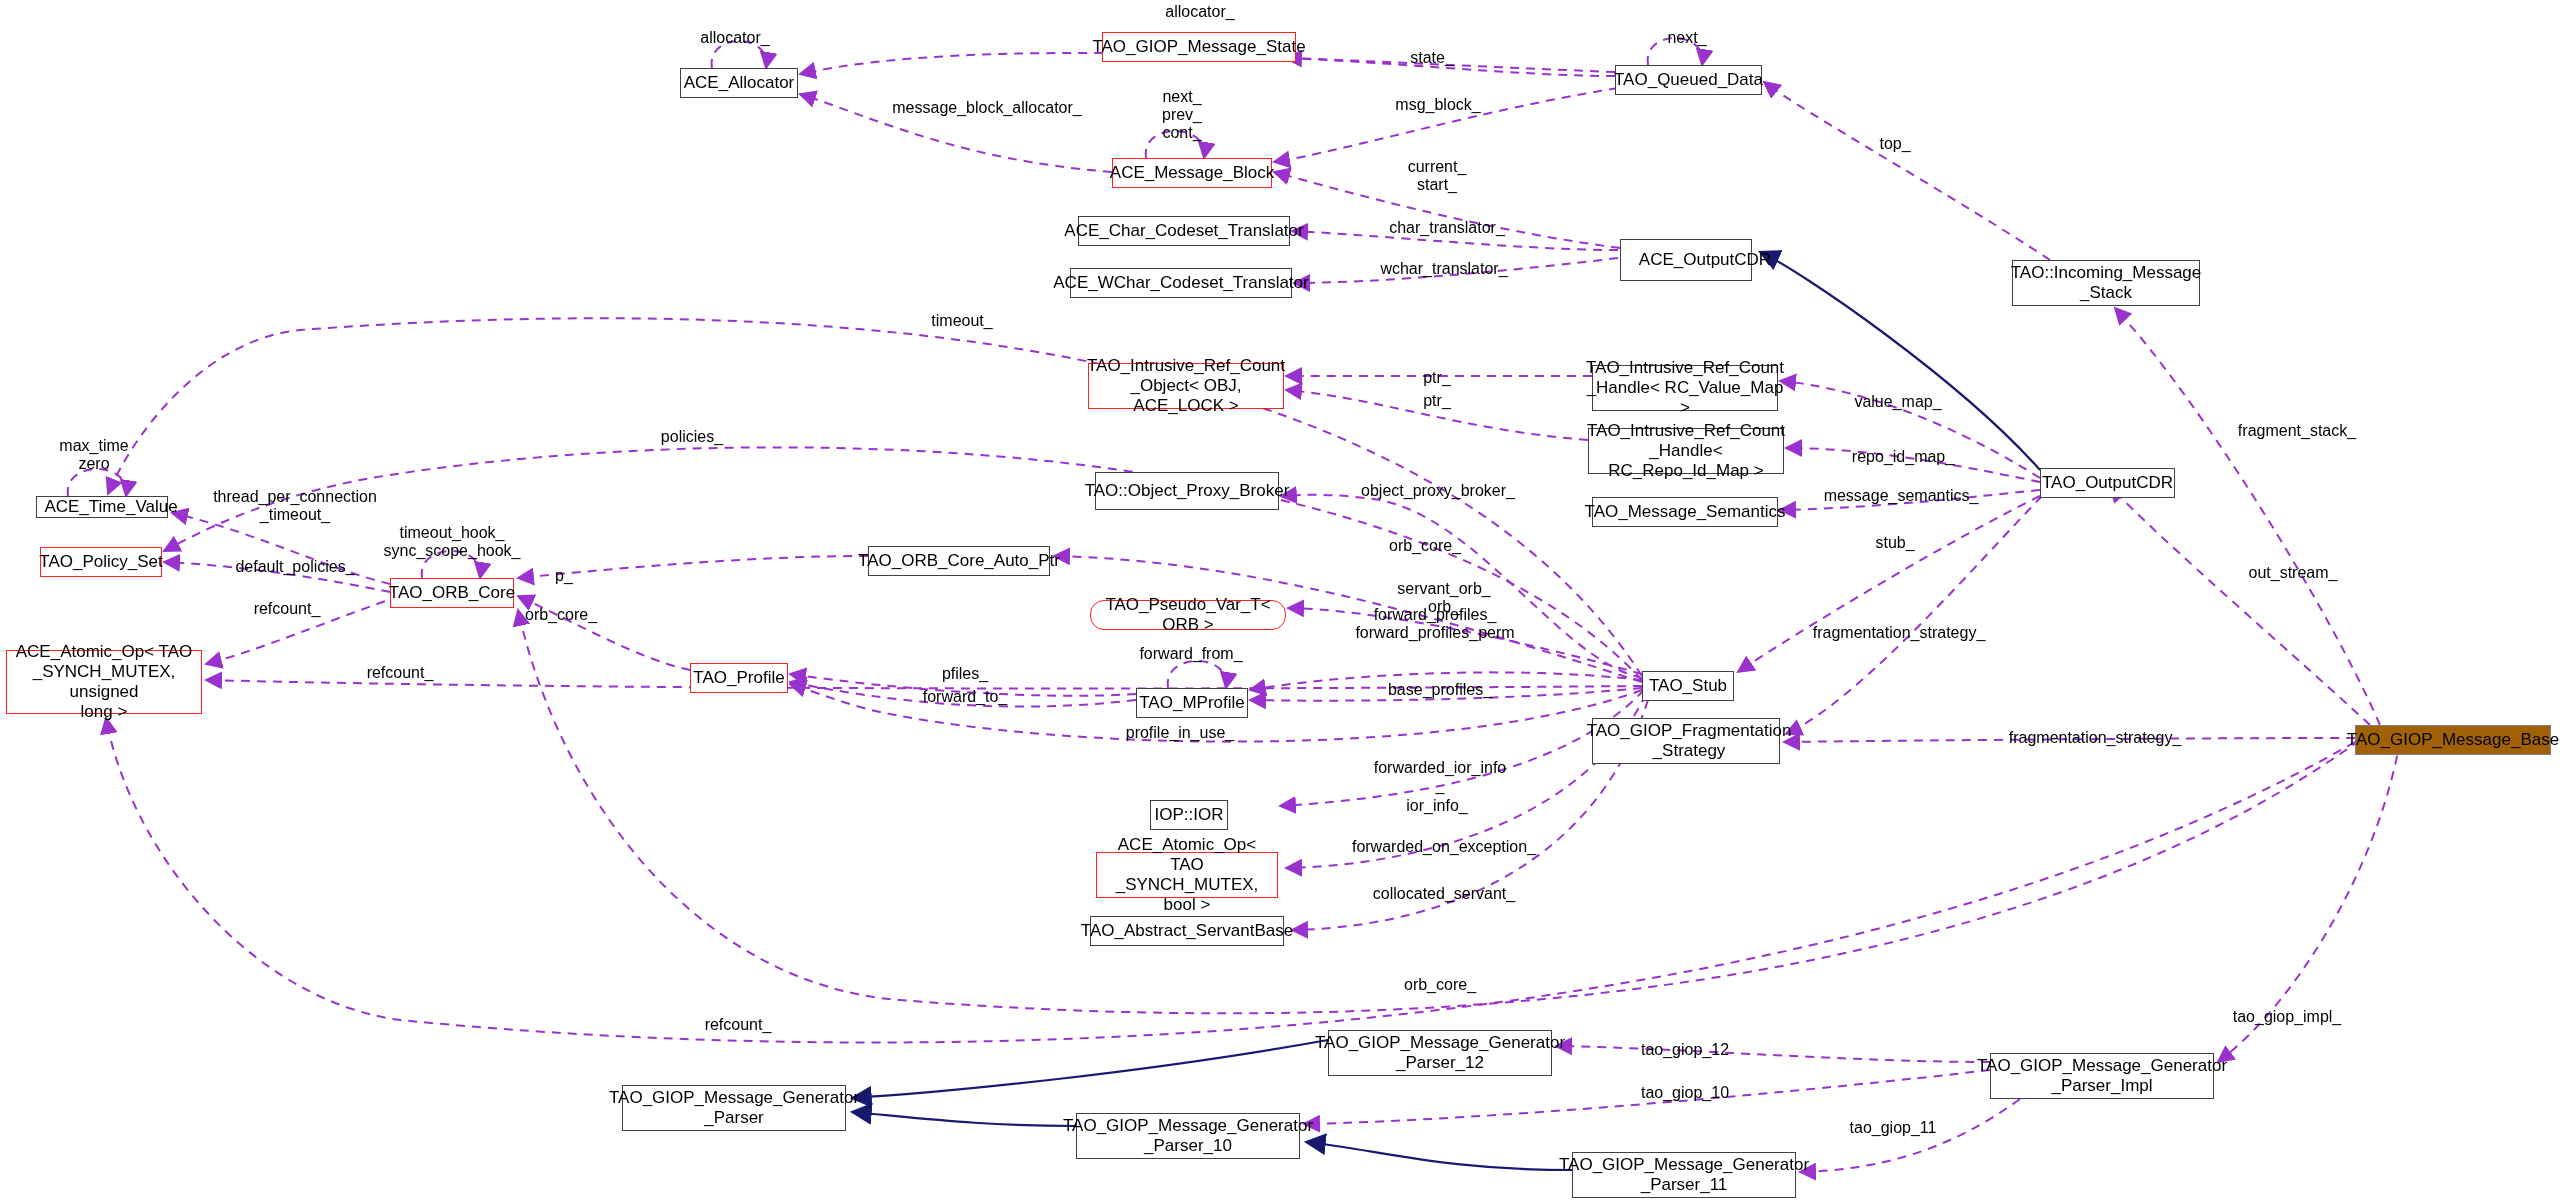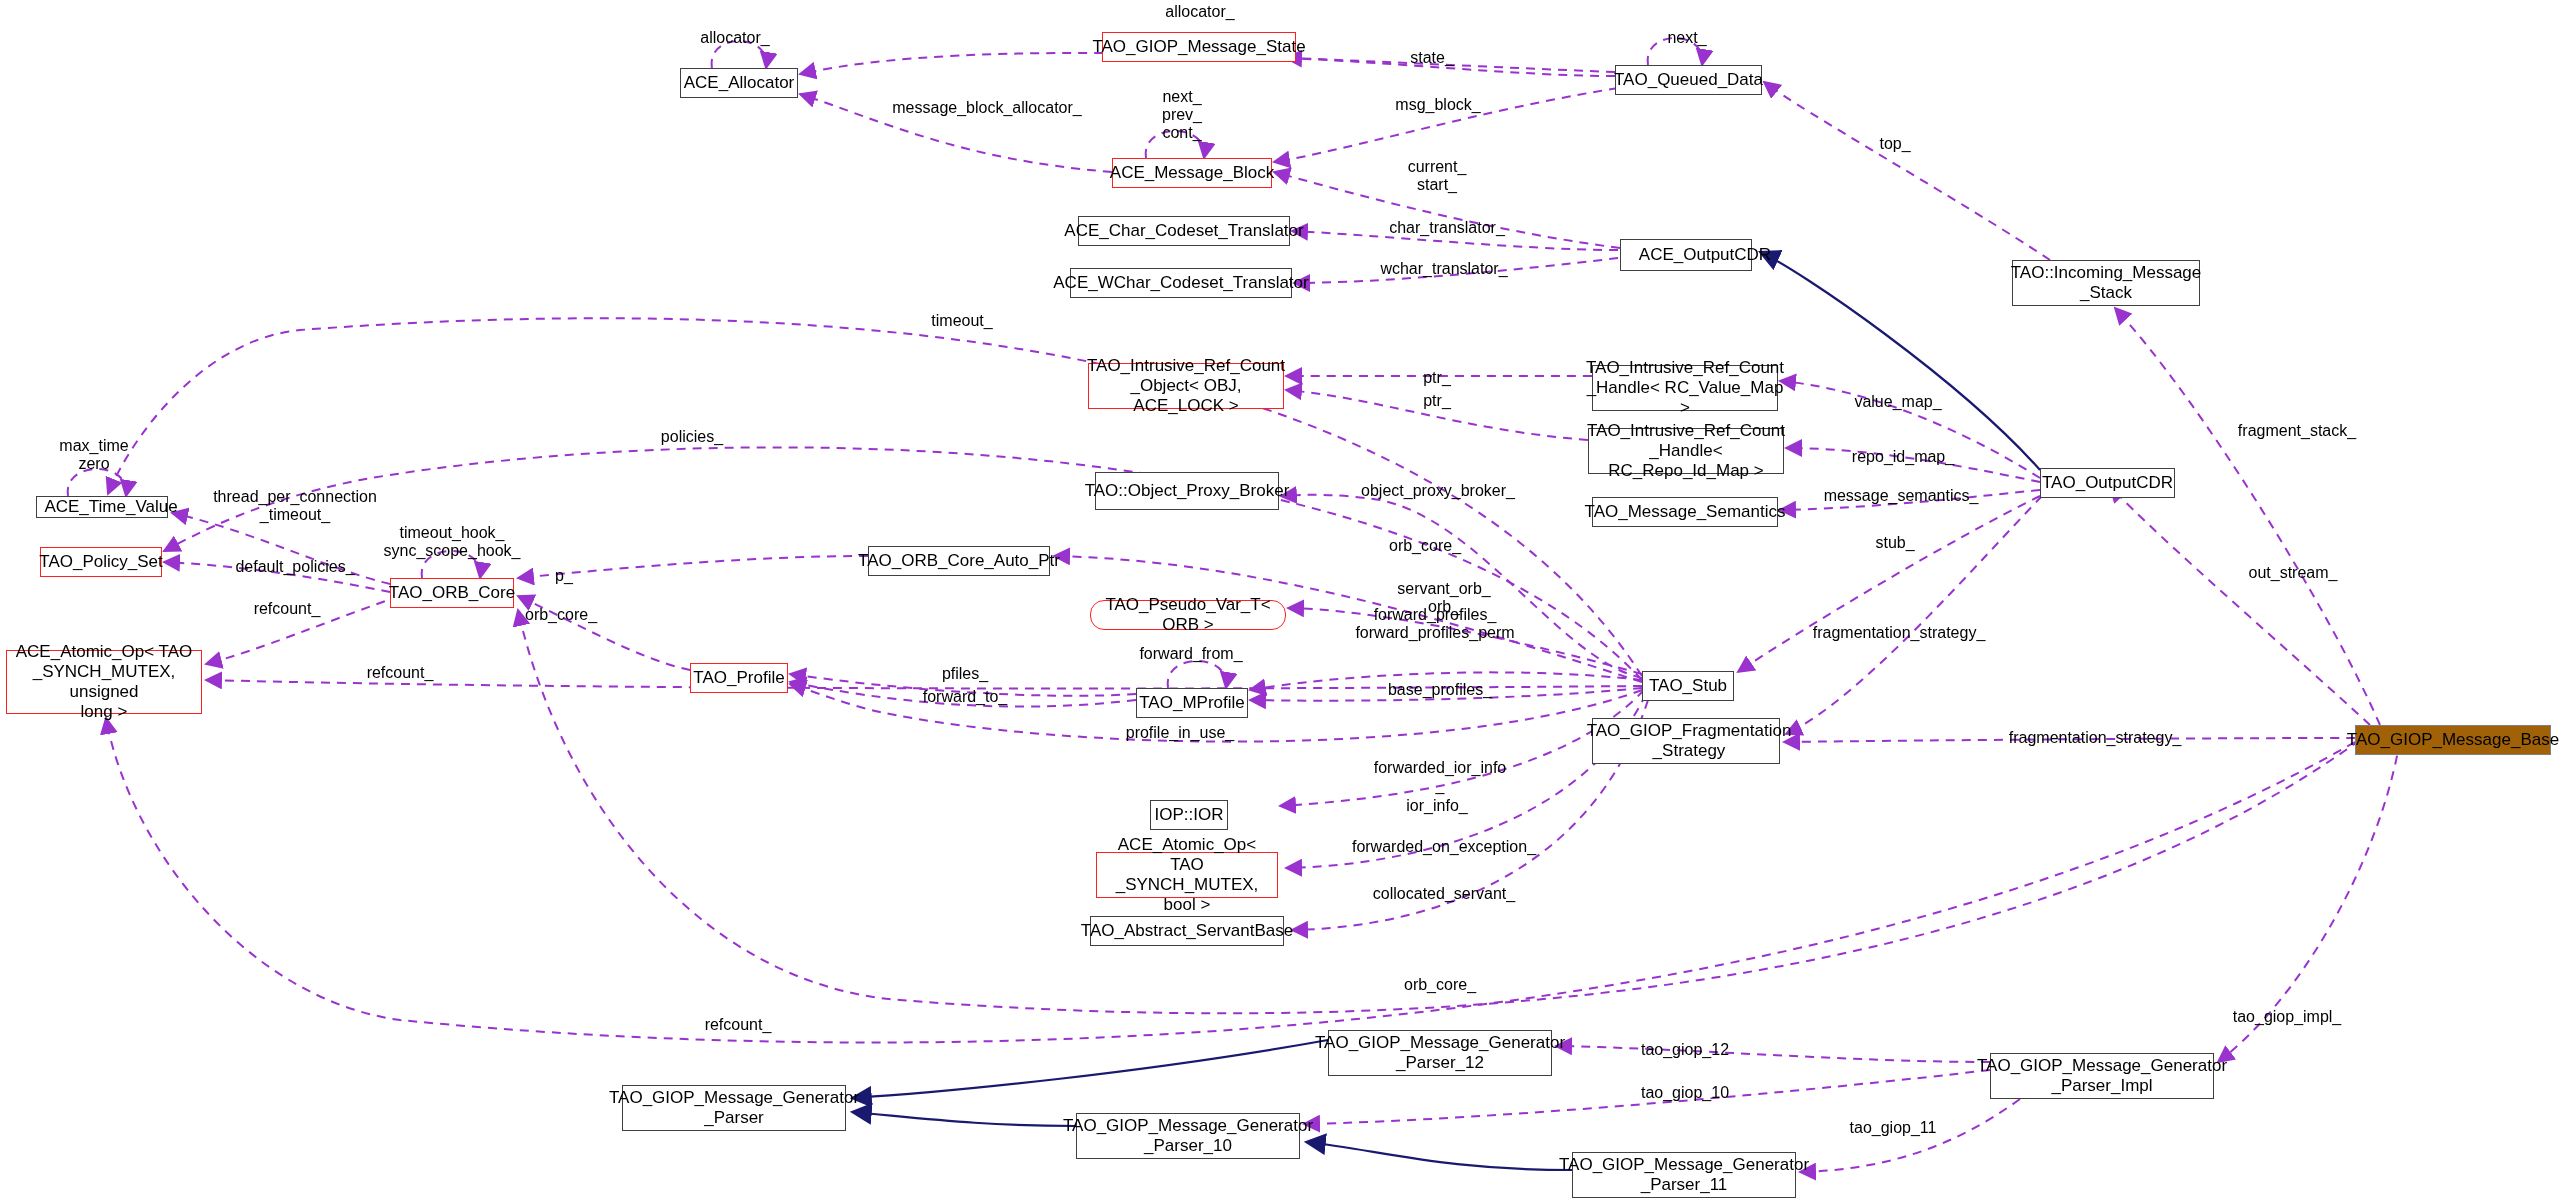--- a/index.html
+++ b/index.html
@@ -153,21 +153,21 @@
       <path d="M1572,1170 C1440,1170 1380,1150 1306,1142"></path>
     </g>
   </svg>
 
   <div class="node plain" style="left:680px;top:68px;width:118px;height:30px;">ACE_Allocator</div>
   <div class="node red" style="left:1090px;top:32px;width:194px;height:30px;margin-left:12px;">TAO_GIOP_Message_State</div>
   <div class="node plain" style="left:1615px;top:65px;width:147px;height:30px;">TAO_Queued_Data</div>
   <div class="node red" style="left:1112px;top:158px;width:160px;height:30px;">ACE_Message_Block</div>
   <div class="node plain" style="left:1078px;top:216px;width:212px;height:30px;">ACE_Char_Codeset_Translator</div>
   <div class="node plain" style="left:1070px;top:268px;width:222px;height:30px;">ACE_WChar_Codeset_Translator</div>
-  <div class="node plain" style="left:1620px;top:239px;width:132px;height:32px;padding-left:44px;">ACE_OutputCDR</div>
+  <div class="node plain" style="left:1620px;top:239px;width:132px;height:42px;padding-left:44px;">ACE_OutputCDR</div>
   <div class="node plain" style="left:2012px;top:260px;width:188px;height:46px;">TAO::Incoming_Message
 _Stack</div>
   <div class="node red" style="left:1088px;top:363px;width:196px;height:46px;">TAO_Intrusive_Ref_Count
 _Object&lt; OBJ, ACE_LOCK &gt;</div>
   <div class="node plain" style="left:1592px;top:365px;width:186px;height:46px;">TAO_Intrusive_Ref_Count
 _Handle&lt; RC_Value_Map &gt;</div>
   <div class="node plain" style="left:1588px;top:428px;width:196px;height:46px;">TAO_Intrusive_Ref_Count
 _Handle&lt; RC_Repo_Id_Map &gt;</div>
   <div class="node plain" style="left:1095px;top:472px;width:184px;height:38px;">TAO::Object_Proxy_Broker</div>
   <div class="node plain" style="left:1592px;top:497px;width:186px;height:30px;">TAO_Message_Semantics</div>

